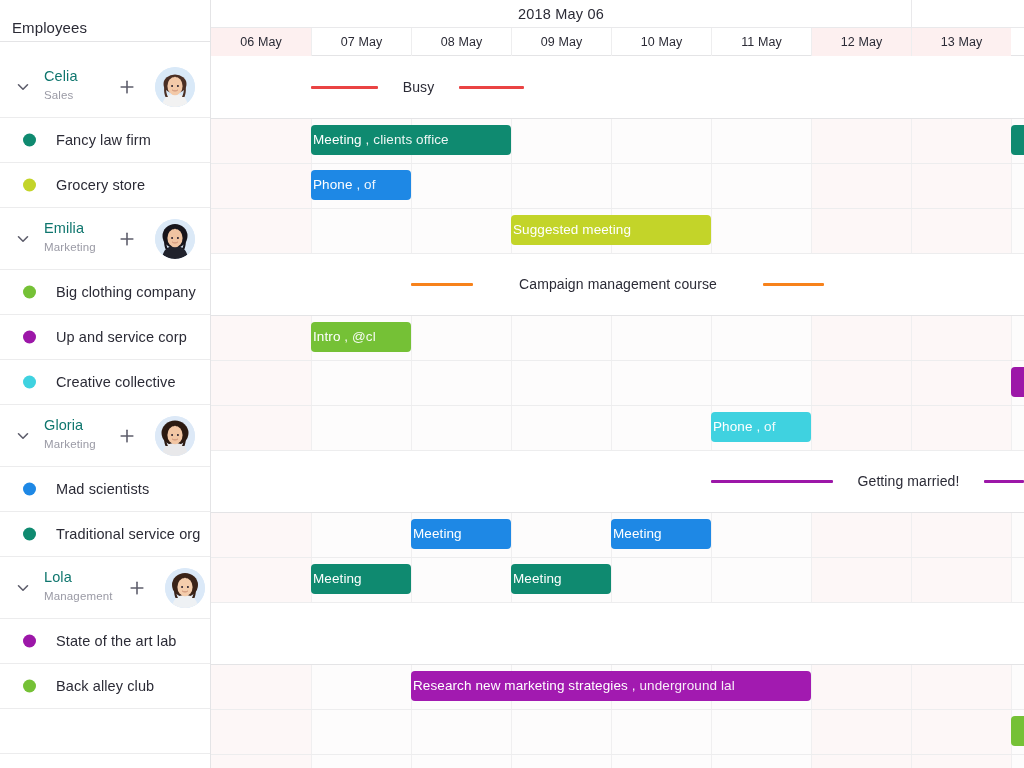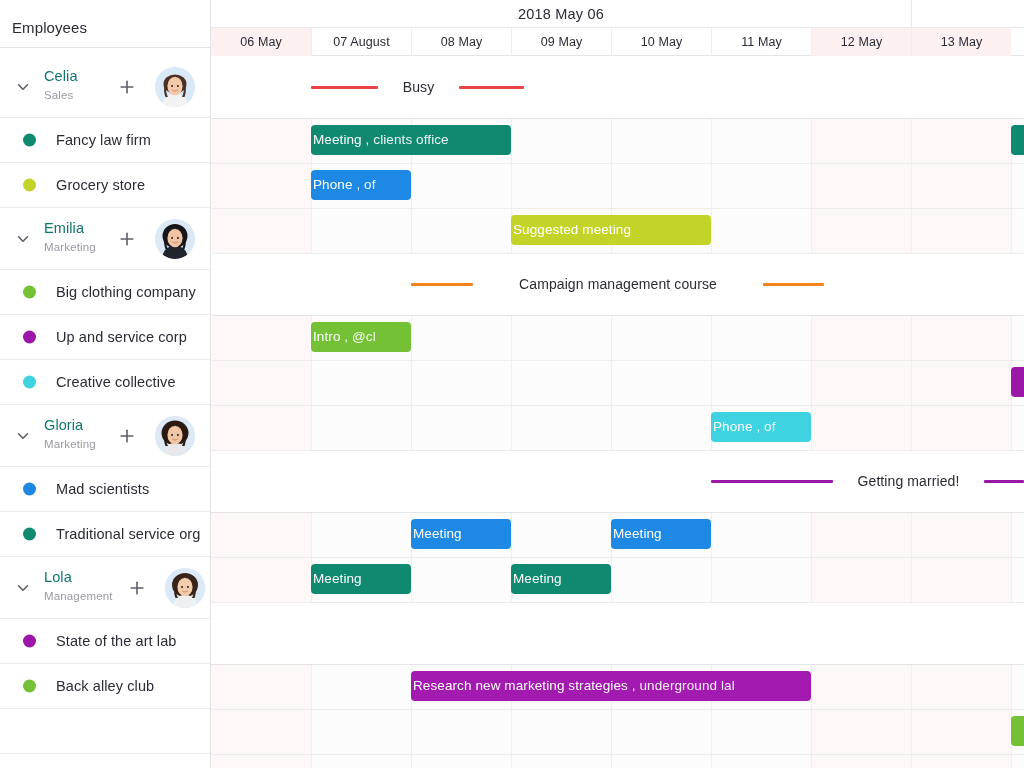--- a/index.html
+++ b/index.html
@@ -24,21 +24,21 @@
     left: 0; top: 0;
     width: 211px; height: 768px;
     background: #ffffff;
     border-right: 1px solid #e4e4e6;
     z-index: 5;
     overflow: hidden;
   }
   #sidebar-header {
     position: absolute;
     left: 0; top: 0;
-    width: 211px; height: 48px;
+    width: 211px; height: 42px;
     border-bottom: 1px solid #e4e4e6;
     background: #ffffff;
   }
   #sidebar-header .title {
     position: absolute;
     left: 12px; top: 19px;
     font-size: 15px;
     color: #2b2b36;
     letter-spacing: .1px;
   }
@@ -514,21 +514,21 @@
         </div>
     </div>
 
     <div id="tl-header">
       <div id="tl-title-row">
         <div id="tl-title">2018 May 06</div>
         <div id="tl-title-edge"></div>
       </div>
       <div id="tl-days">
           <div class="dayhead weekend first" style="left: 0px; width: 100px;">06 May</div>
-          <div class="dayhead" style="left: 100px; width: 100px;">07 August</div>
+          <div class="dayhead" style="left: 100px; width: 100px;">07 May</div>
           <div class="dayhead" style="left: 200px; width: 100px;">08 May</div>
           <div class="dayhead" style="left: 300px; width: 100px;">09 May</div>
           <div class="dayhead" style="left: 400px; width: 100px;">10 May</div>
           <div class="dayhead" style="left: 500px; width: 100px;">11 May</div>
           <div class="dayhead weekend" style="left: 600px; width: 100px;">12 May</div>
           <div class="dayhead weekend" style="left: 700px; width: 100px;">13 May</div>
         </div>
     </div>
 
   </div>

